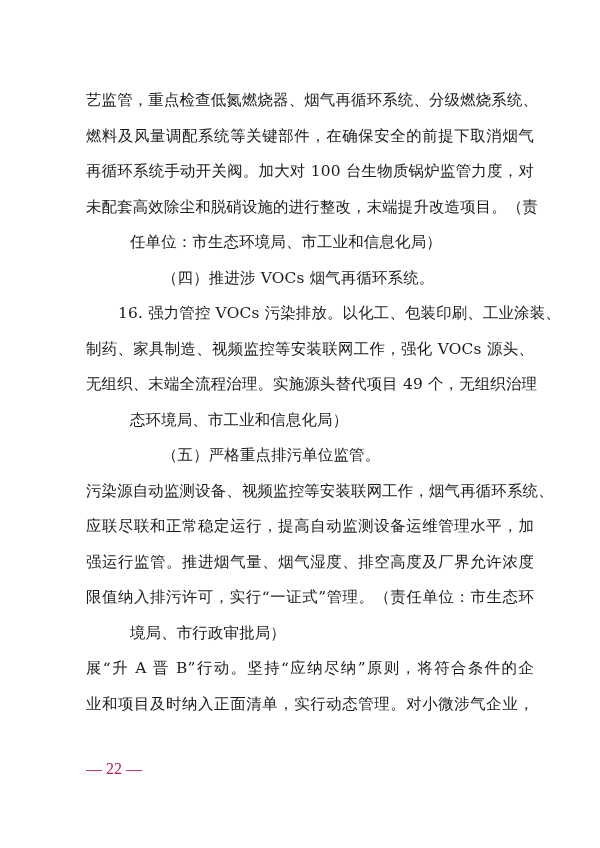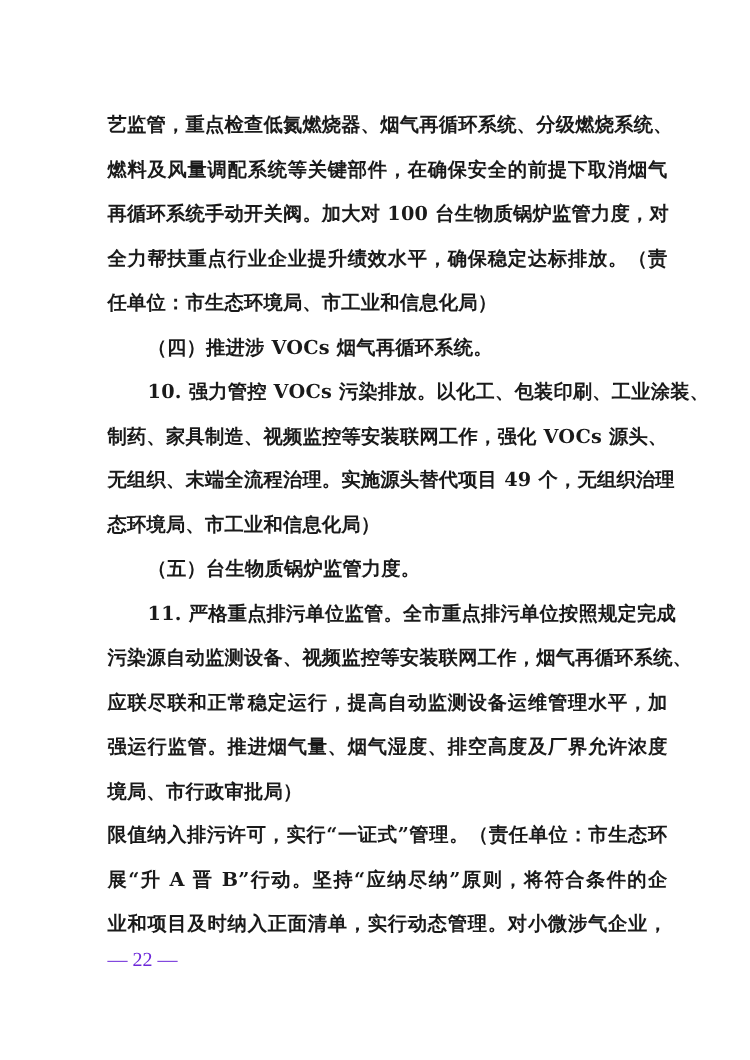--- a/index.html
+++ b/index.html
@@ -4,48 +4,47 @@
   <style>
     html, body { margin: 0; padding: 0; background: #ffffff; }
     body { width: 600px; height: 848px; position: relative; overflow: hidden; }
     .page {
       position: absolute; left: 86px; top: 83px; width: 448px;
       font-family: "DejaVu Serif", "Liberation Serif", serif;
       color: #1a1a1a; font-size: 15.4px;
     }
     .line {
       height: 35.5px; line-height: 35.5px; white-space: nowrap;
-      text-align: justify; text-align-last: justify; letter-spacing: 0.2px; font-weight: bold;
+      text-align: justify; text-align-last: justify; letter-spacing: 0.2px;
     }
-    .line.last { text-align-last: left; }
+    .line.last { text-align-last: left; margin-left: 44px; }
     .indent { padding-left: 32px; }
     .pagenum {
       position: absolute; left: 86px; top: 760px;
       font-family: "Liberation Serif", "DejaVu Serif", serif;
-      font-size: 16px; color: #6d28d9; white-space: nowrap;
+      font-size: 16px; color: #be185d; white-space: nowrap;
     }
   </style>
 </head>
 <body>
 
 <div class="page">
   <div class="line">艺监管，重点检查低氮燃烧器、烟气再循环系统、分级燃烧系统、</div>
   <div class="line">燃料及风量调配系统等关键部件，在确保安全的前提下取消烟气</div>
   <div class="line">再循环系统手动开关阀。加大对 100 台生物质锅炉监管力度，对</div>
-  <div class="line">全力帮扶重点行业企业提升绩效水平，确保稳定达标排放。（责</div>
+  <div class="line">未配套高效除尘和脱硝设施的进行整改，末端提升改造项目。（责</div>
   <div class="line last">任单位：市生态环境局、市工业和信息化局）</div>
   <div class="line last indent">（四）推进涉 VOCs 烟气再循环系统。</div>
-  <div class="line indent">10. 强力管控 VOCs 污染排放。以化工、包装印刷、工业涂装、</div>
+  <div class="line indent">16. 强力管控 VOCs 污染排放。以化工、包装印刷、工业涂装、</div>
   <div class="line">制药、家具制造、视频监控等安装联网工作，强化 VOCs 源头、</div>
   <div class="line">无组织、末端全流程治理。实施源头替代项目 49 个，无组织治理</div>
   <div class="line last">态环境局、市工业和信息化局）</div>
-  <div class="line last indent">（五）台生物质锅炉监管力度。</div>
-  <div class="line indent">11. 严格重点排污单位监管。全市重点排污单位按照规定完成</div>
+  <div class="line last indent">（五）严格重点排污单位监管。</div>
   <div class="line">污染源自动监测设备、视频监控等安装联网工作，烟气再循环系统、</div>
   <div class="line">应联尽联和正常稳定运行，提高自动监测设备运维管理水平，加</div>
   <div class="line">强运行监管。推进烟气量、烟气湿度、排空高度及厂界允许浓度</div>
+  <div class="line">限值纳入排污许可，实行“一证式”管理。（责任单位：市生态环</div>
   <div class="line last">境局、市行政审批局）</div>
-  <div class="line">限值纳入排污许可，实行“一证式”管理。（责任单位：市生态环</div>
   <div class="line">展“升 A 晋 B”行动。坚持“应纳尽纳”原则，将符合条件的企</div>
   <div class="line">业和项目及时纳入正面清单，实行动态管理。对小微涉气企业，</div>
 </div>
 
 <div class="pagenum">— 22 —</div>
 
 </body></html>

